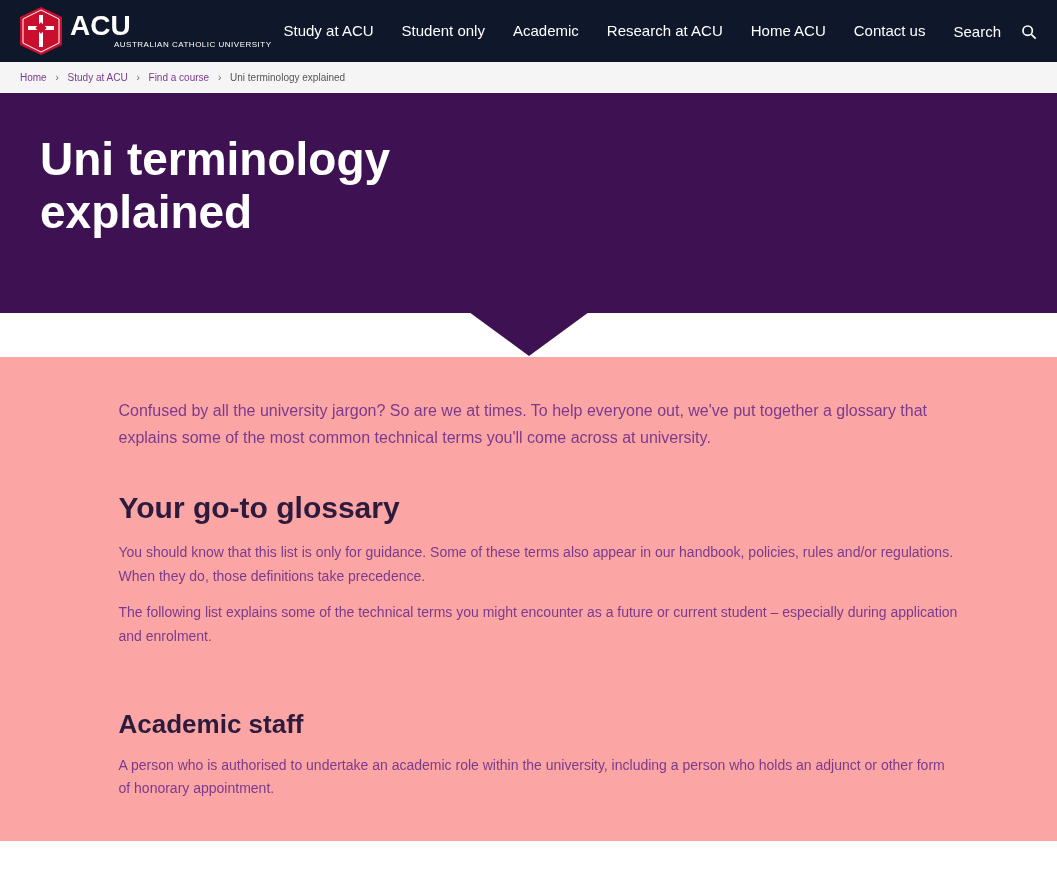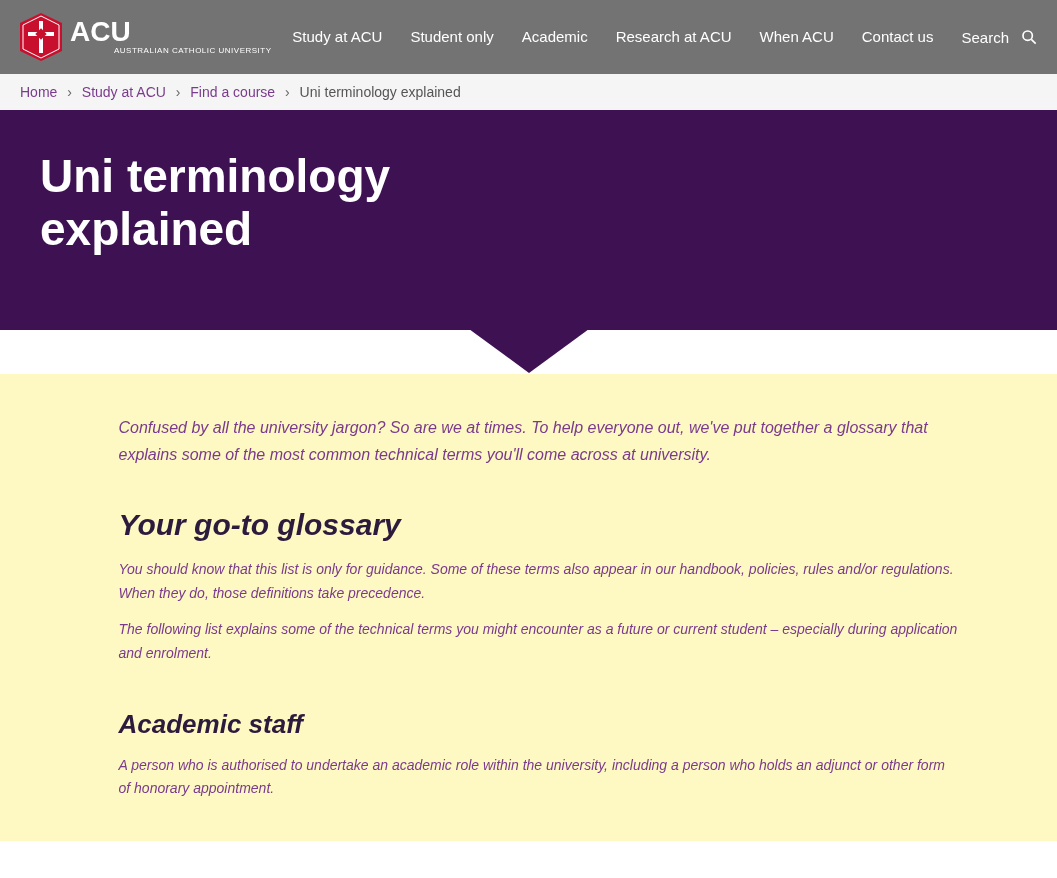--- a/index.html
+++ b/index.html
@@ -10,26 +10,26 @@
 
     body {
       font-family: Arial, sans-serif;
       background: #fff;
       width: 1057px;
       min-height: 878px;
     }
 
     
     nav {
-      background: #737373;
+      background: #0f172a;
       display: flex;
       align-items: center;
       justify-content: space-between;
       padding: 0 20px;
-      height: 74px;
+      height: 62px;
     }
 
     .logo-area {
       display: flex;
       align-items: center;
       gap: 8px;
     }
 
     .logo-text {
       color: #fff;
@@ -63,29 +63,29 @@
 
     .nav-links li a {
       color: #fff;
       text-decoration: none;
       font-size: 15px;
       white-space: nowrap;
     }
 
     .search-link {
       display: flex;
-      align-items: center;
-      gap: 12px;
+      align-items: flex-end;
+      gap: 20px;
     }
 
     
     .breadcrumb-bar {
       background: #f5f5f5;
       padding: 10px 20px;
-      font-size: 14px;
+      font-size: 10px;
       color: #555;
     }
 
     .breadcrumb-bar a {
       color: #7a3b8c;
       text-decoration: none;
     }
 
     .breadcrumb-separator {
       margin: 0 6px;
@@ -144,21 +144,21 @@
     }
 
     .sub-text {
       font-size: 14px;
       color: #7a3b8c;
       line-height: 1.7;
       margin-bottom: 12px;
     }
 
     .glossary-section {
-      margin-bottom: 43px;
+      margin-bottom: 60px;
     }
 
     .term-section {
       margin-top: 20px;
     }
 
     .term-title {
       font-size: 26px;
       font-weight: 800;
       color: #2d1b3d;
@@ -177,22 +177,21 @@
       height: 48px;
     }
 
     
     .hero-wrapper {
       position: relative;
       background: #3d1152;
     }
 
     .white-bg {
-      background: #fef9c3;
-      font-style: italic;
+      background: #fca5a5;
     }
 
   </style>
 </head>
 <body>
 
 <nav>
   <div class="logo-area">
     <svg class="shield-svg" viewBox="0 0 42 48" xmlns="http://www.w3.org/2000/svg">
       <polygon points="21,0 42,10 42,38 21,48 0,38 0,10" fill="#c8102e"></polygon>
@@ -216,21 +215,21 @@
     <li>
       <a href="#">Student only</a>
     </li>
     <li>
       <a href="#">Academic</a>
     </li>
     <li>
       <a href="#">Research at ACU</a>
     </li>
     <li>
-      <a href="#">When ACU</a>
+      <a href="#">Home ACU</a>
     </li>
     <li>
       <a href="#">Contact us</a>
     </li>
     <li>
       <a href="#" class="search-link">
         <span>Search</span>
         <svg width="16" height="16" viewBox="0 0 24 24" fill="none" stroke="white" stroke-width="2.5">
           <circle cx="10" cy="10" r="7"></circle>
           <line x1="15.5" y1="15.5" x2="22" y2="22"></line>

